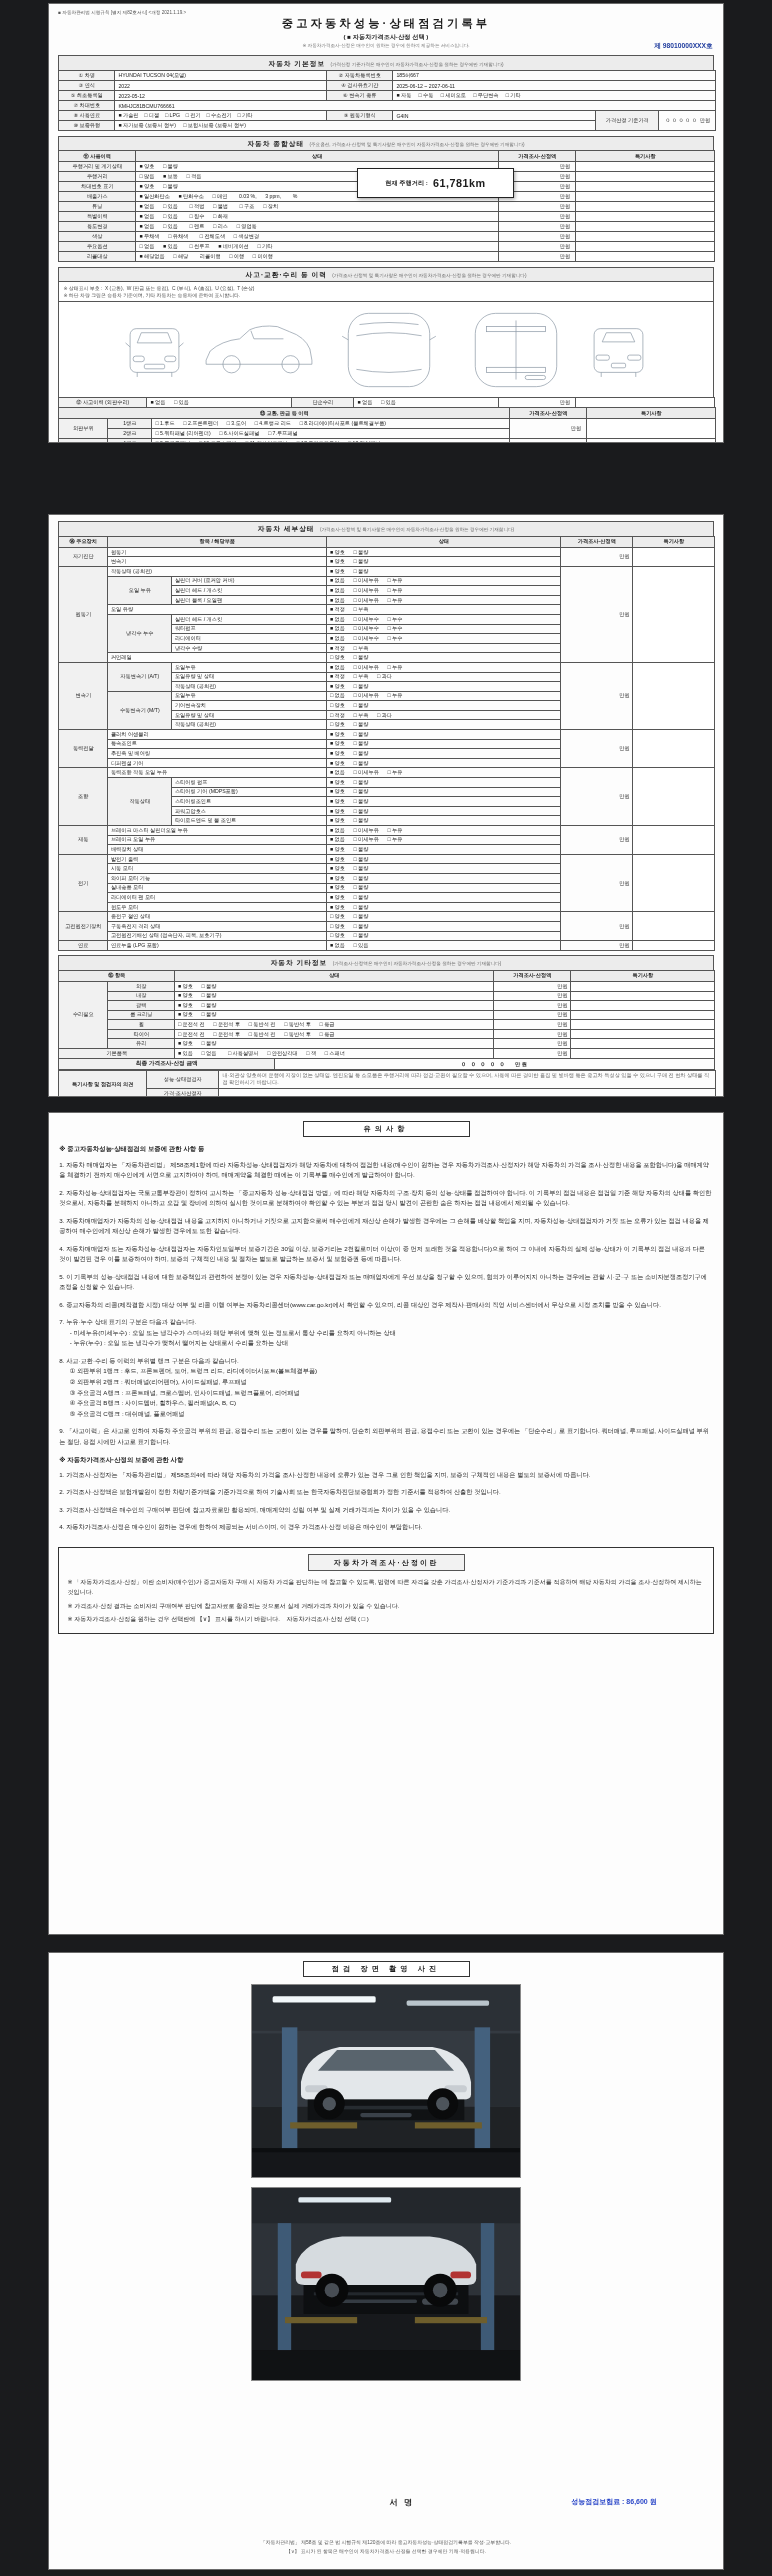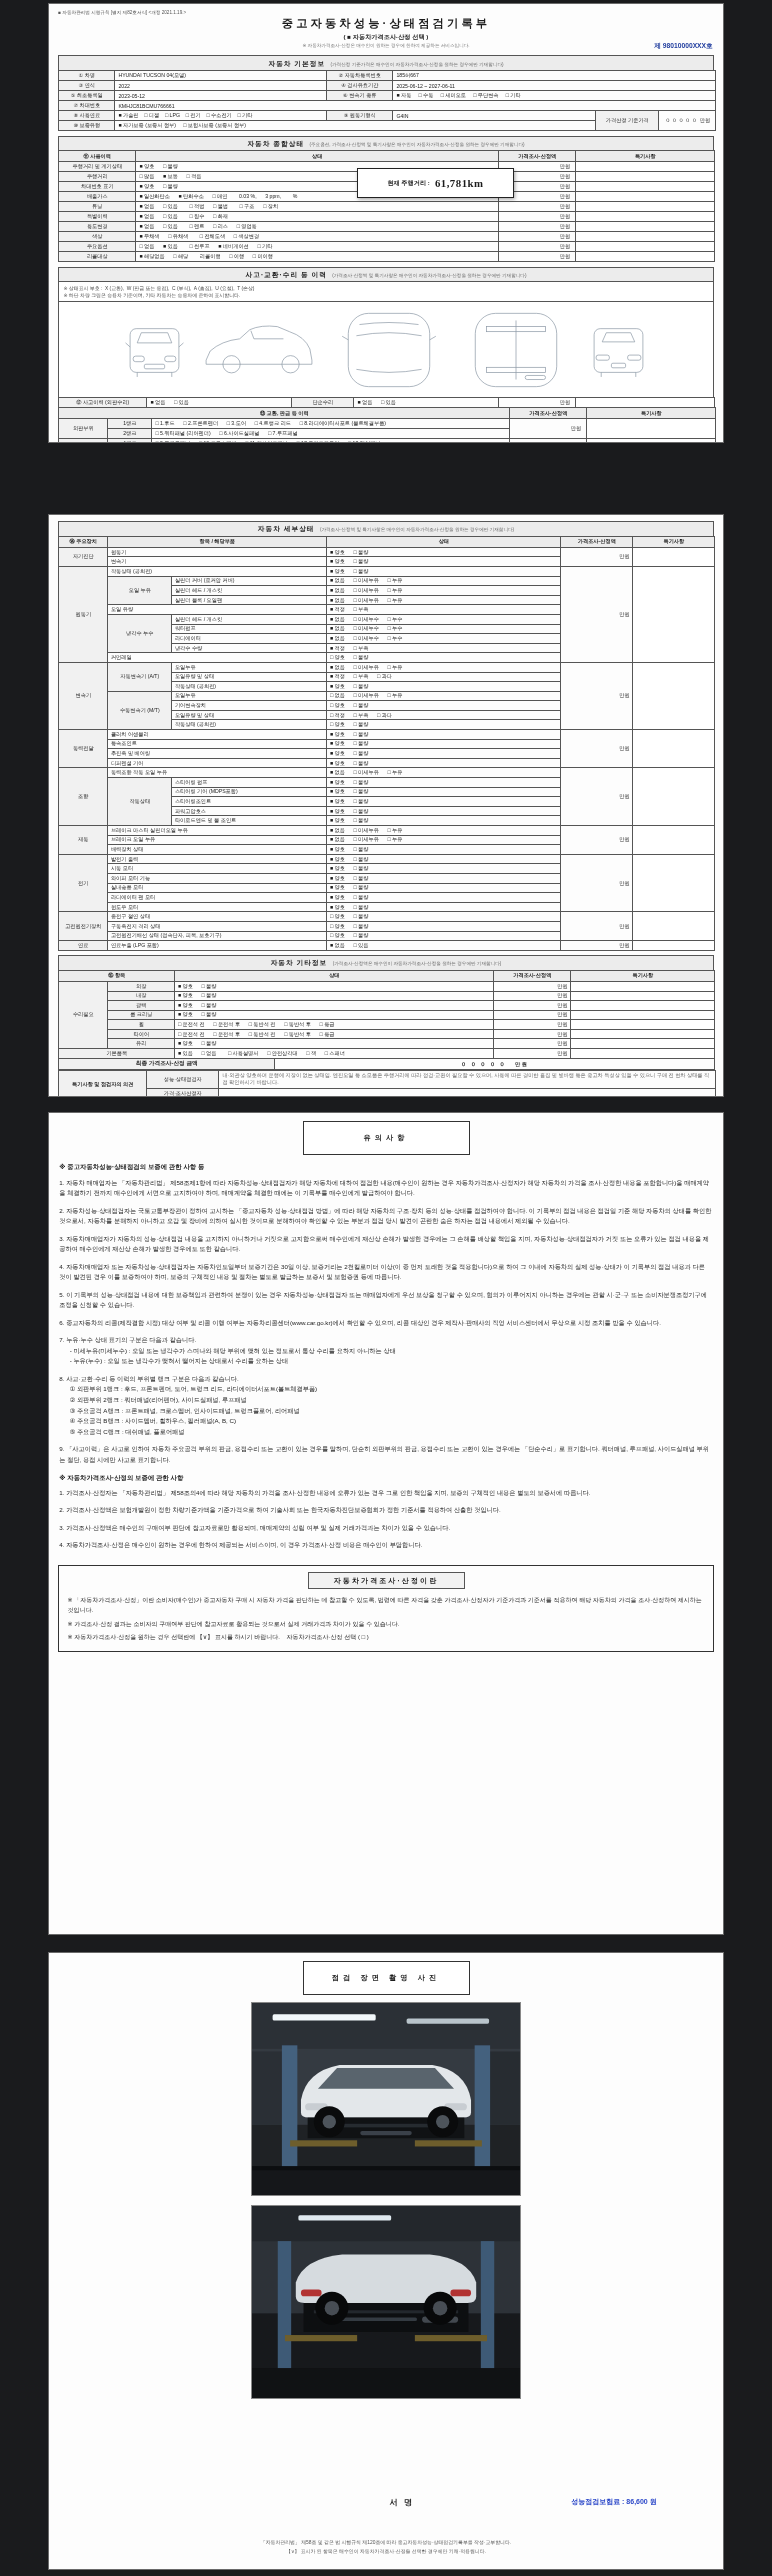--- a/index.html
+++ b/index.html
@@ -32,27 +32,27 @@
   .pcell{text-align:left;}
   .scell,.opts{text-align:left;}
   .notec{background:#fff;}
   .legend{border:0.5px solid #555;border-bottom:none;background:#fff;font-size:4.9px;color:#444;
           padding:2.1px 4.1px;line-height:1.5;white-space:pre-wrap;}
   .diagrams{border:0.5px solid #555;border-bottom:none;background:#fff;display:flex;
             align-items:center;justify-content:center;gap:15.5px;padding:6.2px 3.1px;}
   .diagrams svg{display:block;}
   .odometer{position:absolute;left:308px;top:164px;width:155px;height:28px;background:#fff;
             border:1px solid #222;box-shadow:1px 1.5px 3.6px rgba(0,0,0,.35);display:flex;
-            align-items:center;justify-content:center;gap:5.2px;z-index:5;font-family:Liberation Serif, serif;}
+            align-items:center;justify-content:center;gap:5.2px;z-index:5;}
   .odometer .olabel{font-size:6.2px;font-weight:bold;}
   .odometer .ovalue{font-size:10.8px;font-weight:bold;letter-spacing:0.5px;}
   .final-val{text-align:center;font-size:6.7px;font-weight:bold;letter-spacing:1.5px;}
   .optext{color:#666;font-size:5.2px;text-align:left;line-height:1.5;}
   .box-title{width:165px;margin:2.1px auto 0;border:0.8px solid #333;text-align:center;
-             font-size:7.2px;font-weight:bold;letter-spacing:4.1px;padding:11px 0;background:#fff;}
+             font-size:7.2px;font-weight:bold;letter-spacing:4.1px;padding:2px 0;background:#fff;}
   .note-sec-title{font-size:6.4px;font-weight:bold;margin:8.2px 1px 5.2px;}
   .note-item{font-size:6.2px;line-height:1.72;margin:0 1px 6.7px;white-space:pre-wrap;color:#222;}
   .define-box{border:0.8px solid #333;margin-top:14.4px;padding:6.2px 8.2px 5.2px;}
   .define-title{text-align:center;font-size:7px;font-weight:bold;letter-spacing:2.1px;
                 border:0.5px solid #555;width:155px;margin:0 auto 5.2px;padding:2.6px 0;background:#f2f2f2;}
   .define-line{font-size:6px;line-height:1.7;margin-bottom:3.6px;white-space:pre-wrap;color:#222;}
   .photos{margin-top:7.2px;}
   .photo{width:268px;height:192px;margin:0 auto 8.2px;border:0.5px solid #888;background:#000;}
   .photo svg{display:block;width:100%;height:100%;}
   .sign-row{position:absolute;left:9.3px;right:9.3px;bottom:61px;text-align:center;}

